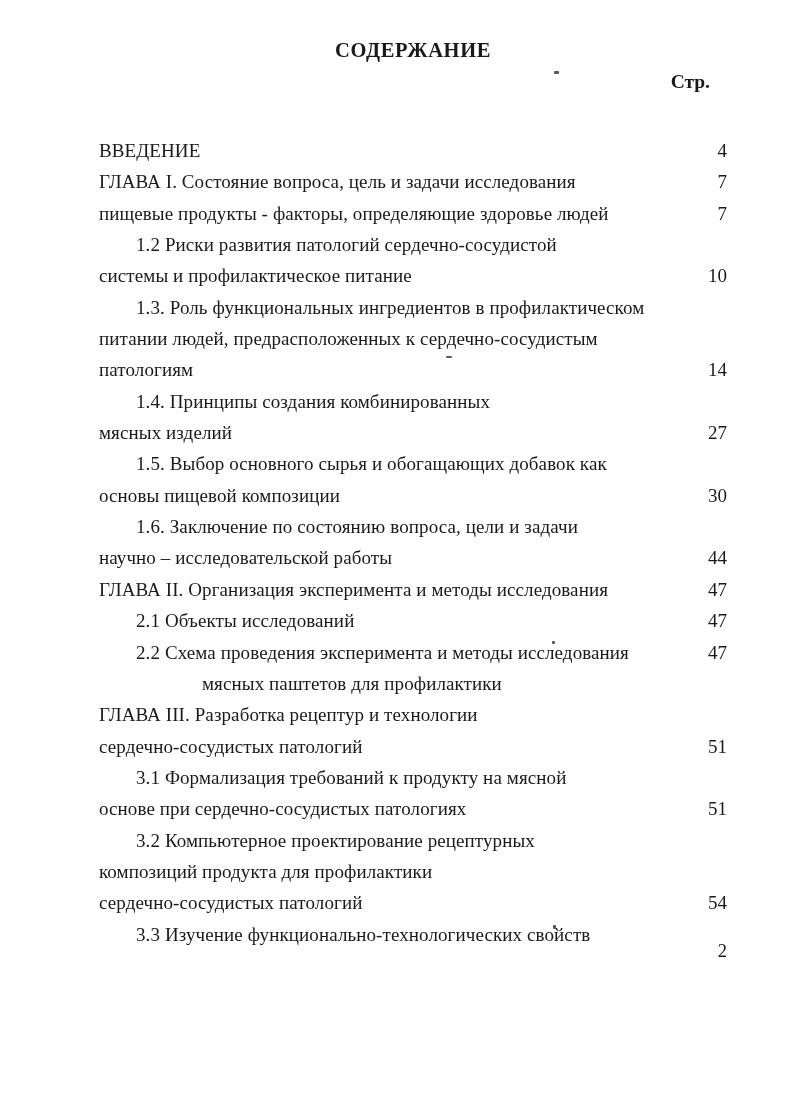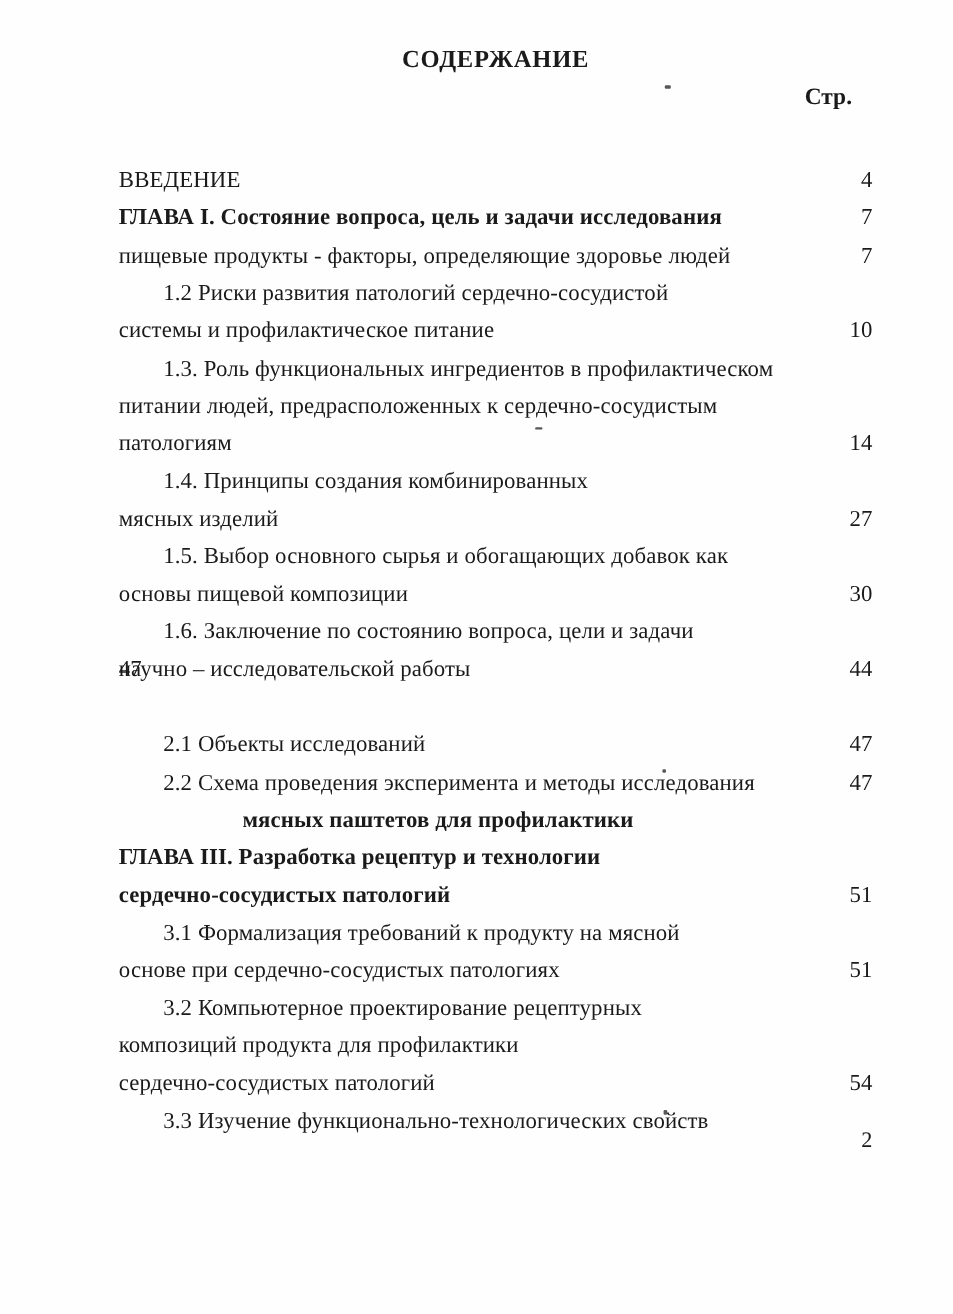--- a/index.html
+++ b/index.html
@@ -48,21 +48,21 @@
     height: 31.35px;
     font-size: 19px;
   }
   .row .line-text {
     white-space: nowrap;
     letter-spacing: 0.1px;
     margin-top: 32px;
   }
   .row.para .line-text  { padding-left: 37px; }
   .row.deep .line-text  { padding-left: 103px; }
-  .row.bold .line-text  { font-weight: bold; }
+  .row.bold .line-text  { font-weight: normal; }
   .row .line-page {
     font-size: 19px;
     font-weight: normal;
   }
   .footer-page-number {
     margin-top: 14px;
     text-align: right;
     font-size: 18.5px;
     line-height: 28px;
   }
@@ -135,20 +135,21 @@
         </div>
         <div class="row para">
           <span class="line-text">1.6. Заключение по состоянию вопроса, цели и задачи</span>
           <span class="line-page"></span>
         </div>
         <div class="row margin">
           <span class="line-text">научно – исследовательской работы</span>
           <span class="line-page">44</span>
         </div>
         <div class="row margin bold">
+          <span class="line-text">ГЛАВА II. Организация эксперимента и методы исследования</span>
           <span class="line-page">47</span>
         </div>
         <div class="row para">
           <span class="line-text">2.1 Объекты исследований</span>
           <span class="line-page">47</span>
         </div>
         <div class="row para">
           <span class="line-text">2.2 Схема проведения эксперимента и методы исследования</span>
           <span class="line-page">47</span>
         </div>

